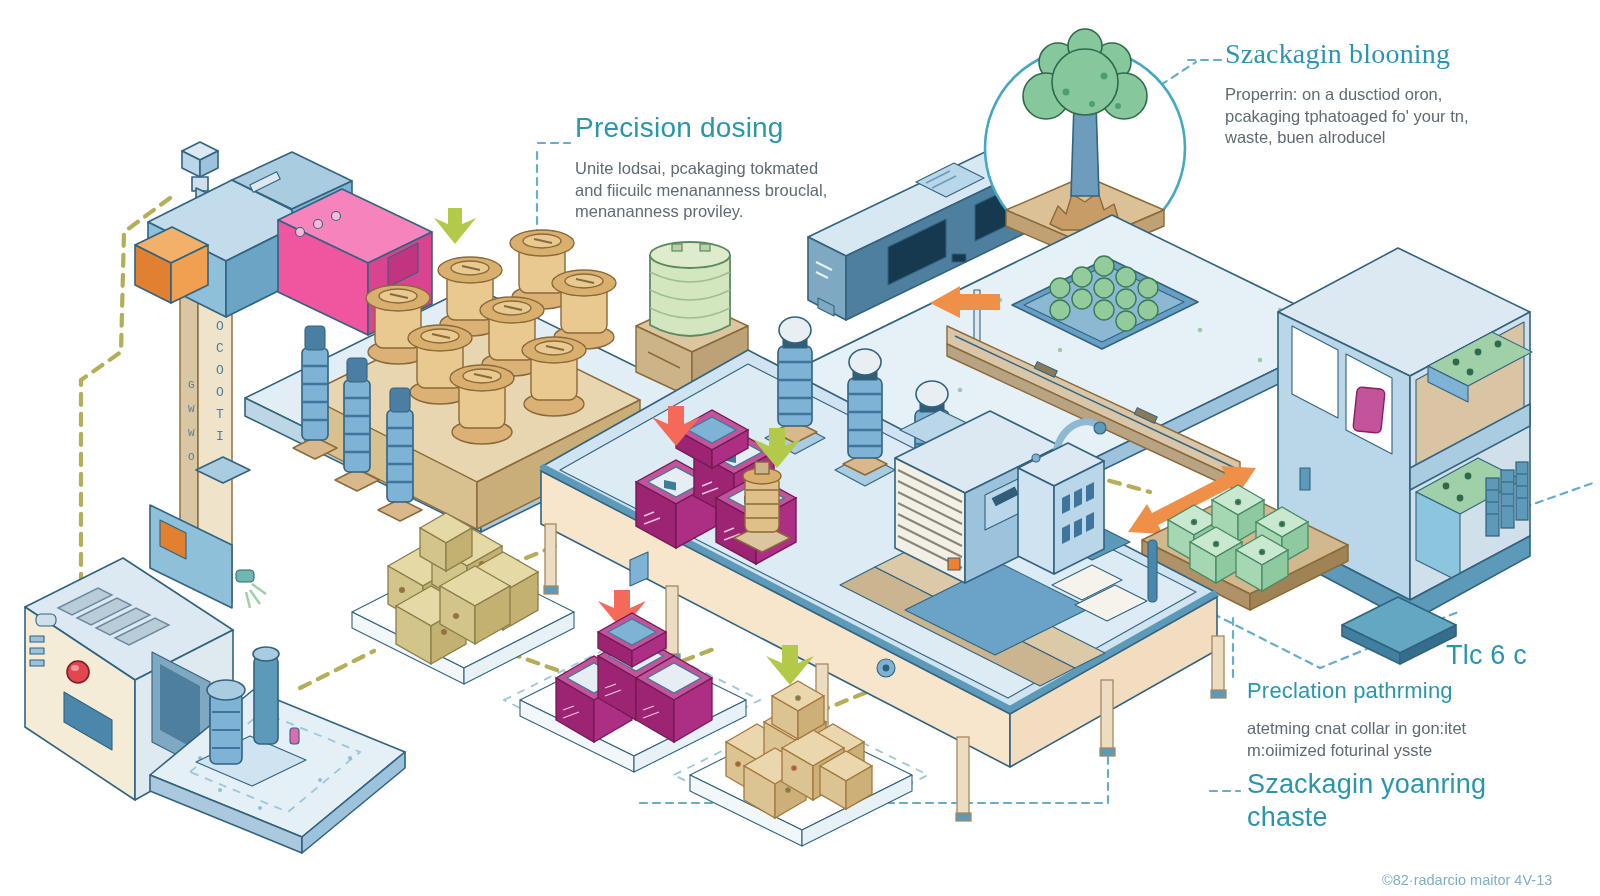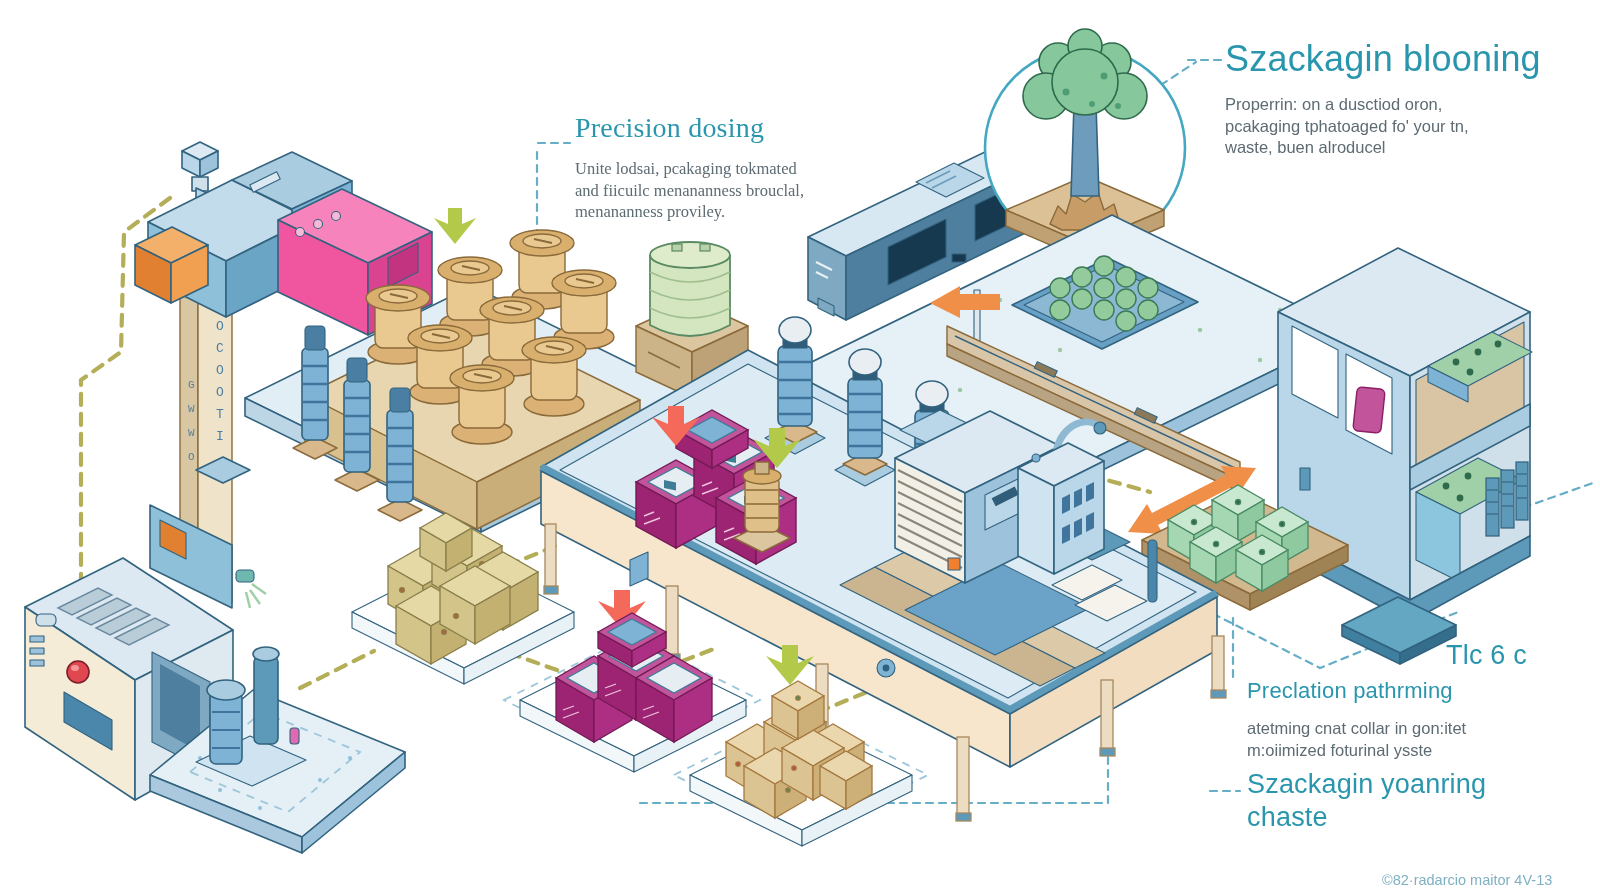--- a/index.html
+++ b/index.html
@@ -10,22 +10,22 @@
   .o{stroke:#32637f;stroke-width:1.6;stroke-linejoin:round;stroke-linecap:round;}
   .ot{stroke:#32637f;stroke-width:1.1;stroke-linejoin:round;}
   .tan{stroke:#8a6a3a;stroke-width:1.4;stroke-linejoin:round;}
   .dolive{stroke:#b3ae57;stroke-width:4.2;stroke-dasharray:11 9;fill:none;stroke-linecap:round;}
   .dteal{stroke:#66adc6;stroke-width:2.2;stroke-dasharray:7 6;fill:none;stroke-linecap:round;}
   .dteal-light{stroke:#9cc7da;stroke-width:1.8;stroke-dasharray:8 7;fill:none;}
   
   .lbl{position:absolute;white-space:nowrap;}
   .lbl h2{margin:0;font-weight:500;color:#2a96ad;letter-spacing:.2px;}
   .lbl .body{color:#5d6b73;font-size:16.5px;line-height:21.5px;margin-top:14px;font-weight:400;}
-  .lbl-precision{left:575px;top:112px;font-family:Liberation Serif, serif;} .lbl-precision h2{font-size:28px;}
-  .lbl-szackagin{left:1225px;top:38px;} .lbl-szackagin h2{font-size:36px;}
+  .lbl-precision{left:575px;top:112px;} .lbl-precision h2{font-size:28px;}
+  .lbl-szackagin{left:1225px;top:38px;} .lbl-szackagin h2{font-size:28px;font-family:Liberation Serif, serif;}
   .lbl-tlc{left:1446px;top:640px;text-align:right;} .lbl-tlc h2{font-size:27px;}
   .lbl-preclation{left:1247px;top:678px;} .lbl-preclation h2{font-size:22px;}
   .lbl-precinming{left:1247px;top:768px;} .lbl-precinming h2{font-size:27px;line-height:33px;}
   .lbl-credit{left:1382px;top:872px;font-size:14.5px;color:#7fb0c2;}
   .colletter{font-family:"Liberation Mono", monospace;font-size:13px;fill:#4a7fa3;}
   .colletter2{font-family:"Liberation Mono", monospace;font-size:11px;fill:#5b7f99;}
 </style>
 </head>
 <body>
 

